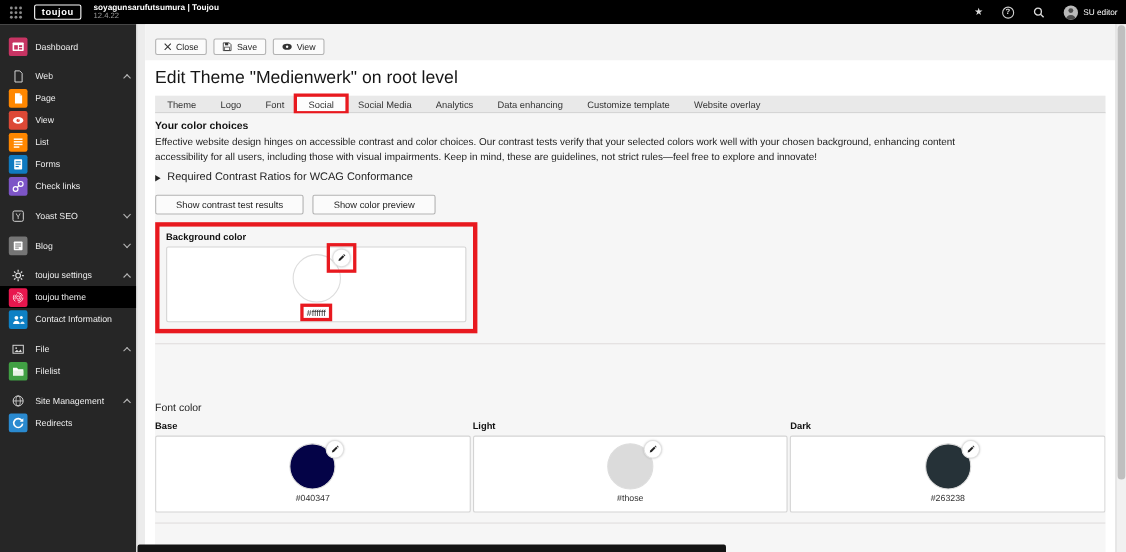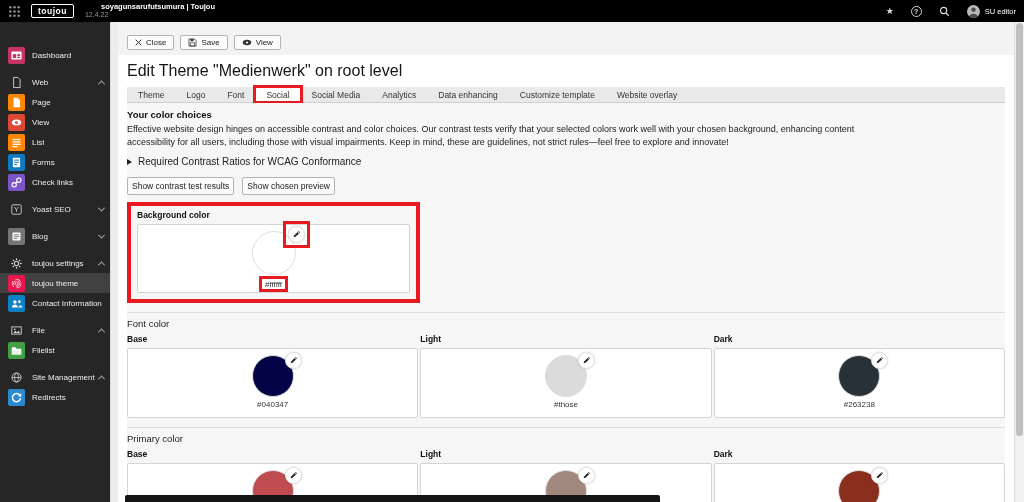--- a/index.html
+++ b/index.html
@@ -4,34 +4,34 @@
 <style>
   *{margin:0;padding:0;box-sizing:border-box;}
   html,body{width:1024px;height:502px;overflow:hidden;}
   body{font-family:"Liberation Sans",sans-serif;background:#fff;position:relative;font-size:9px;}
 
   
   .topbar{height:22px;background:#000;display:flex;align-items:center;color:#fff;padding:0 8px;}
   .grid-icon{width:13px;height:13px;margin-right:10px;flex:none;}
   .logo-box{border:1px solid #fff;border-radius:2px;padding:1px 6px;font-size:8.5px;font-weight:bold;letter-spacing:.5px;color:#fff;}
   .site-info{margin-left:11px;line-height:1.15;}
-  .site-name{font-size:7.5px;font-weight:bold;color:#fff;margin-left:16px;}
+  .site-name{font-size:7.5px;font-weight:bold;color:#fff;}
   .site-version{font-size:7px;color:#999;}
   .topbar-spacer{flex:1;}
   .tb-icon{color:#ddd;font-size:9px;margin-left:17px;display:flex;align-items:center;}
   .help-circle{width:11px;height:11px;border:1px solid #cfcfcf;border-radius:50%;font-size:7px;font-weight:bold;display:flex;align-items:center;justify-content:center;color:#e0e0e0;}
   .avatar{width:13px;height:13px;border-radius:50%;background:#b9b9b9;display:flex;align-items:flex-end;justify-content:center;overflow:hidden;margin-left:17px;}
   .user-name{font-size:7.5px;color:#fff;margin-left:5px;}
 
   
   .shell{display:flex;height:480px;}
-  .sidebar{width:110px;background:#262626;padding-top:23px;flex:none;}
+  .sidebar{width:124px;background:#262626;padding-top:10px;flex:none;}
   .nav-item{display:flex;align-items:center;height:20px;padding:0 6px 0 8px;cursor:pointer;}
   .nav-item.section{margin-top:7px;}
-  .nav-item.active{background:#404040;}
+  .nav-item.active{background:#000000;}
   .micon{width:17px;height:17px;border-radius:2px;display:flex;align-items:center;justify-content:center;margin-right:7px;flex:none;}
   .nav-label{font-size:8px;color:#ededed;white-space:nowrap;overflow:hidden;}
   .chev{margin-left:auto;width:5px;height:5px;border-right:1.2px solid #b5b5b5;border-bottom:1.2px solid #b5b5b5;flex:none;}
   .chev.up{transform:rotate(-135deg) translate(-1px,-1px);}
   .chev.down{transform:rotate(45deg) translate(-1px,-1px);}
   .side-scroll{width:8px;background:#ececec;border-left:1px solid #dcdcdc;flex:none;}
 
   
   .main{flex:1;display:flex;flex-direction:column;background:#fff;min-width:0;}
   .docheader{height:33px;background:#f3f3f3;display:flex;align-items:flex-end;gap:6px;padding:0 0 5px 9px;}
@@ -42,39 +42,39 @@
   .tab.active{background:#fdfdfd;position:relative;}
   .tab.active::after{content:"";position:absolute;inset:-2px;border:3px solid #e8191f;pointer-events:none;}
 
   .panel{flex:1;background:#f6f6f6;margin:0 9px;padding-top:6px;position:relative;overflow:hidden;}
   .panel-heading{font-size:9.5px;font-weight:bold;color:#111;}
   .panel-desc{font-size:9px;color:#222;line-height:1.4;max-width:750px;margin-top:3px;}
   .wcag-row{display:flex;align-items:center;gap:6px;margin-top:8px;cursor:pointer;}
   .tri{width:0;height:0;border-left:5px solid #222;border-top:3.5px solid transparent;border-bottom:3.5px solid transparent;}
   .wcag-label{font-size:10px;color:#222;}
   .btn-row{display:flex;gap:8px;margin-top:10px;}
-  .btn2{background:#fbfbfb;border:1px solid #b3b3b3;border-radius:2px;font-size:8.5px;color:#222;padding:3px 4px;cursor:pointer;}
+  .btn2{background:#fbfbfb;border:1px solid #b3b3b3;border-radius:2px;font-size:8.5px;color:#222;padding:3px 18px;cursor:pointer;}
 
   .anno{border:3px solid #e8191f;}
   .bg-anno{margin-top:7px;border-width:4px;width:293px;padding:4px 6px 6px;}
   .swatch-label{font-size:8.5px;font-weight:bold;color:#111;}
   .card{margin-top:4px;background:#fff;border:1px solid #d4d4d4;border-radius:2px;display:flex;flex-direction:column;align-items:center;justify-content:flex-start;padding-top:6px;position:relative;}
   .bg-card{height:69px;}
   .circle-wrap{position:relative;}
   .swatch-circle{border-radius:50%;border:1px solid #ddd;}
   .c44{width:44px;height:44px;}
   .c42{width:42px;height:42px;}
   .edit-badge{width:17px;height:17px;background:#fff;border:1px solid #e2e2e2;border-radius:50%;display:flex;align-items:center;justify-content:center;box-shadow:0 0 2px rgba(0,0,0,.18);cursor:pointer;}
   .badge-pos{position:absolute;top:-3px;right:-8px;}
   .badge-anno{position:absolute;top:-10px;right:-14px;padding:2px;}
   .hex{font-size:8px;color:#333;margin-top:3px;}
   .hex-anno{margin-top:1px;padding:0 3px;}
 
   .color-section{margin-top:9px;border-top:1px solid #e0dddd;padding-top:5px;}
-  .section-legend{font-size:9.5px;color:#222;}
+  .section-legend{font-size:9.5px;color:#222;margin-top:48px;}
   .sw-row{display:flex;gap:2px;margin-top:5px;}
   .sw-col{flex:1;min-width:0;}
   .sw-col .card{height:70px;}
   .sw-col .card.tall{height:88px;}
 
   .bottom-bar{position:absolute;left:125px;bottom:0;width:535px;height:7px;background:#141414;border-radius:2px 2px 0 0;z-index:50;}
 
   .main-scroll{width:10px;background:#f1f1f1;border-left:1px solid #dcdcdc;position:relative;flex:none;}
   .main-thumb{position:absolute;top:1px;left:1px;width:7px;height:86%;background:#bfbfbf;border-radius:4px;}
 
@@ -378,21 +378,21 @@
       <div class="panel-heading">Your color choices</div>
       <div class="panel-desc">Effective website design hinges on accessible contrast and color choices. Our contrast tests verify that your selected colors work well with your chosen background, enhancing content accessibility for all users, including those with visual impairments. Keep in mind, these are guidelines, not strict rules—feel free to explore and innovate!</div>
 
       <div class="wcag-row">
         <span class="tri"></span>
         <span class="wcag-label">Required Contrast Ratios for WCAG Conformance</span>
       </div>
 
       <div class="btn-row">
         <button class="btn2">Show contrast test results</button>
-        <button class="btn2">Show chosen preview</button>
+        <button class="btn2">Show color preview</button>
       </div>
 
       <div class="anno bg-anno">
         <div class="swatch-label">Background color</div>
         <div class="card bg-card">
           <div class="circle-wrap">
             <div class="swatch-circle c44" style="background-color: rgb(255, 255, 255);"></div>
             <span class="anno badge-anno">
               <span class="edit-badge">
                 <svg viewBox="0 0 16 16" width="9" height="9">

